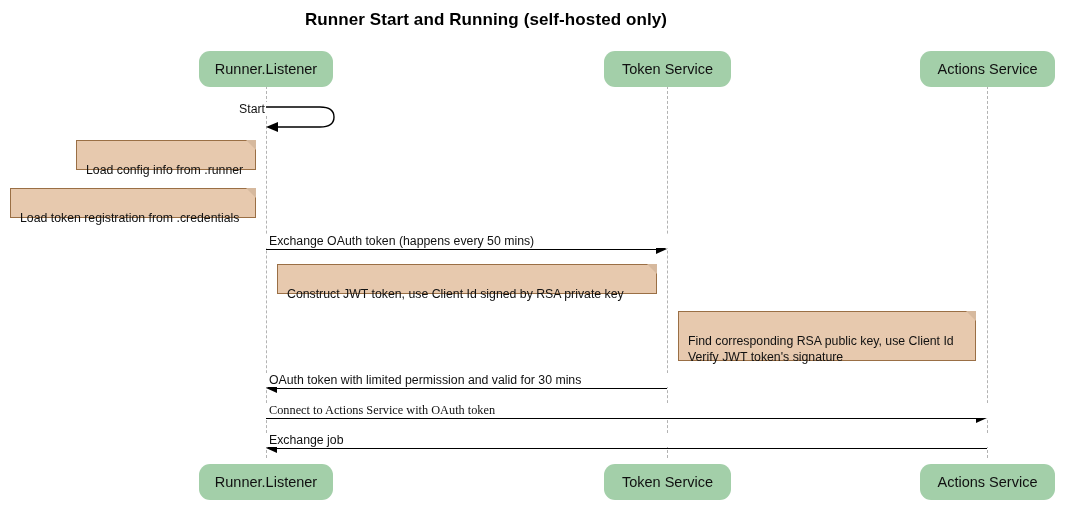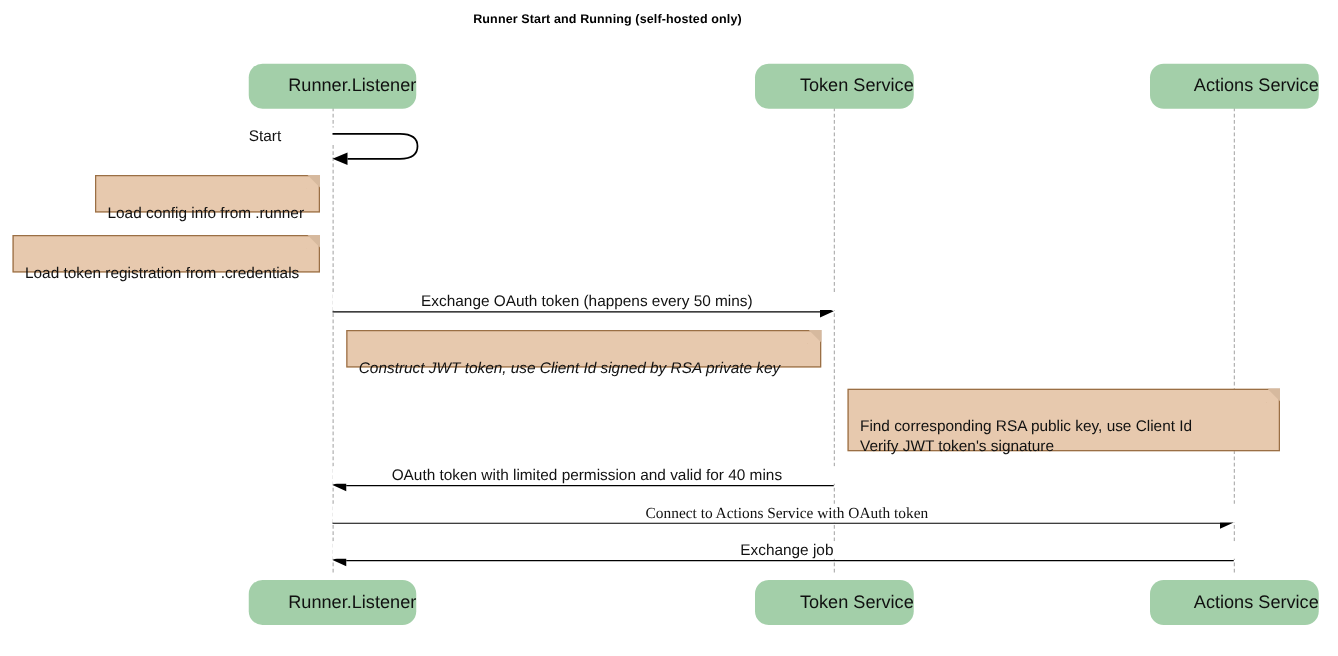--- a/index.html
+++ b/index.html
@@ -23,42 +23,42 @@
     height: 525px;
   }
 
   
   .diagram-title {
     position: absolute;
     left: 0;
     top: 10px;
     width: 972px;
     text-align: center;
-    font-size: 10px;
+    font-size: 17px;
     font-weight: bold;
     color: #000000;
     letter-spacing: 0.1px;
   }
 
   
   .lifeline {
     position: absolute;
     width: 0;
     border-left: 1px dashed #b3b3b3;
   }
 
   
   .participant {
     position: absolute;
     height: 36px;
     border-radius: 11px;
     background: #a3cfa9;
     display: flex;
     align-items: center;
-    justify-content: flex-end;
+    justify-content: center;
     font-size: 14.5px;
     color: #101010;
     box-sizing: border-box;
   }
 
   
   .note {
     position: absolute;
     background: #e7c9ae;
     border: 1px solid #9a6f45;
@@ -117,27 +117,27 @@
     width: 0;
     height: 0;
     border-top: 5px solid transparent;
     border-bottom: 5px solid transparent;
     border-right: 11px solid #000000;
   }
   .msg-label {
     position: absolute;
     font-size: 12.3px;
     color: #111111;
-    text-align: center;
+    text-align: left;
     background: #ffffff;
     padding: 0 3px;
     white-space: nowrap;
   }
   .msg-label.right-align {
-    text-align: left;
+    text-align: right;
   }
 
   
   .selfloop {
     position: absolute;
   }
 </style>
 </head>
 <body>
 
@@ -177,36 +177,36 @@
   <div class="note" style="left:10px; top:188px; width:246px; height:30px;">
     <span>Load token registration from .credentials</span>
     <span class="fold"></span>
     <span class="fold-edge"></span>
   </div>
 
   <div class="msg-line" style="left:266px; top:249px; width:396px;"></div>
   <div class="arrowhead-right" style="left:656px; top:244px;"></div>
   <div class="msg-label" style="left:266px; top:234px; width:401px;">Exchange OAuth token (happens every 50 mins)</div>
 
-  <div class="note" style="left:277px; top:264px; width:380px; height:30px;font-style:italic;">
+  <div class="note" style="left:277px; top:264px; width:380px; height:30px;">
     <span>Construct JWT token, use Client Id signed by RSA private key</span>
     <span class="fold"></span>
     <span class="fold-edge"></span>
   </div>
 
-  <div class="note" style="left:678px; top:311px; width:346px; height:50px;">
+  <div class="note" style="left:678px; top:311px; width:298px; height:50px;">
     <span>Find corresponding RSA public key, use Client Id
 Verify JWT token's signature</span>
     <span class="fold"></span>
     <span class="fold-edge"></span>
   </div>
 
   <div class="msg-line" style="left:277px; top:388px; width:390px;"></div>
   <div class="arrowhead-left" style="left:266px; top:383px;"></div>
-  <div class="msg-label" style="left:266px; top:373px; width:401px;">OAuth token with limited permission and valid for 40 mins</div>
+  <div class="msg-label" style="left:266px; top:373px; width:401px;">OAuth token with limited permission and valid for 30 mins</div>
 
   <div class="msg-line" style="left:266px; top:418px; width:716px;"></div>
   <div class="arrowhead-right" style="left:976px; top:413px;"></div>
   <div class="msg-label" style="left:266px; top:403px; width:721px;font-family:Liberation Serif, serif;">Connect to Actions Service with OAuth token</div>
 
   <div class="msg-line" style="left:277px; top:448px; width:710px;"></div>
   <div class="arrowhead-left" style="left:266px; top:443px;"></div>
   <div class="msg-label" style="left:266px; top:433px; width:721px;">Exchange job</div>
 
   <div class="participant" style="left:199px; top:464px; width:134px;">

